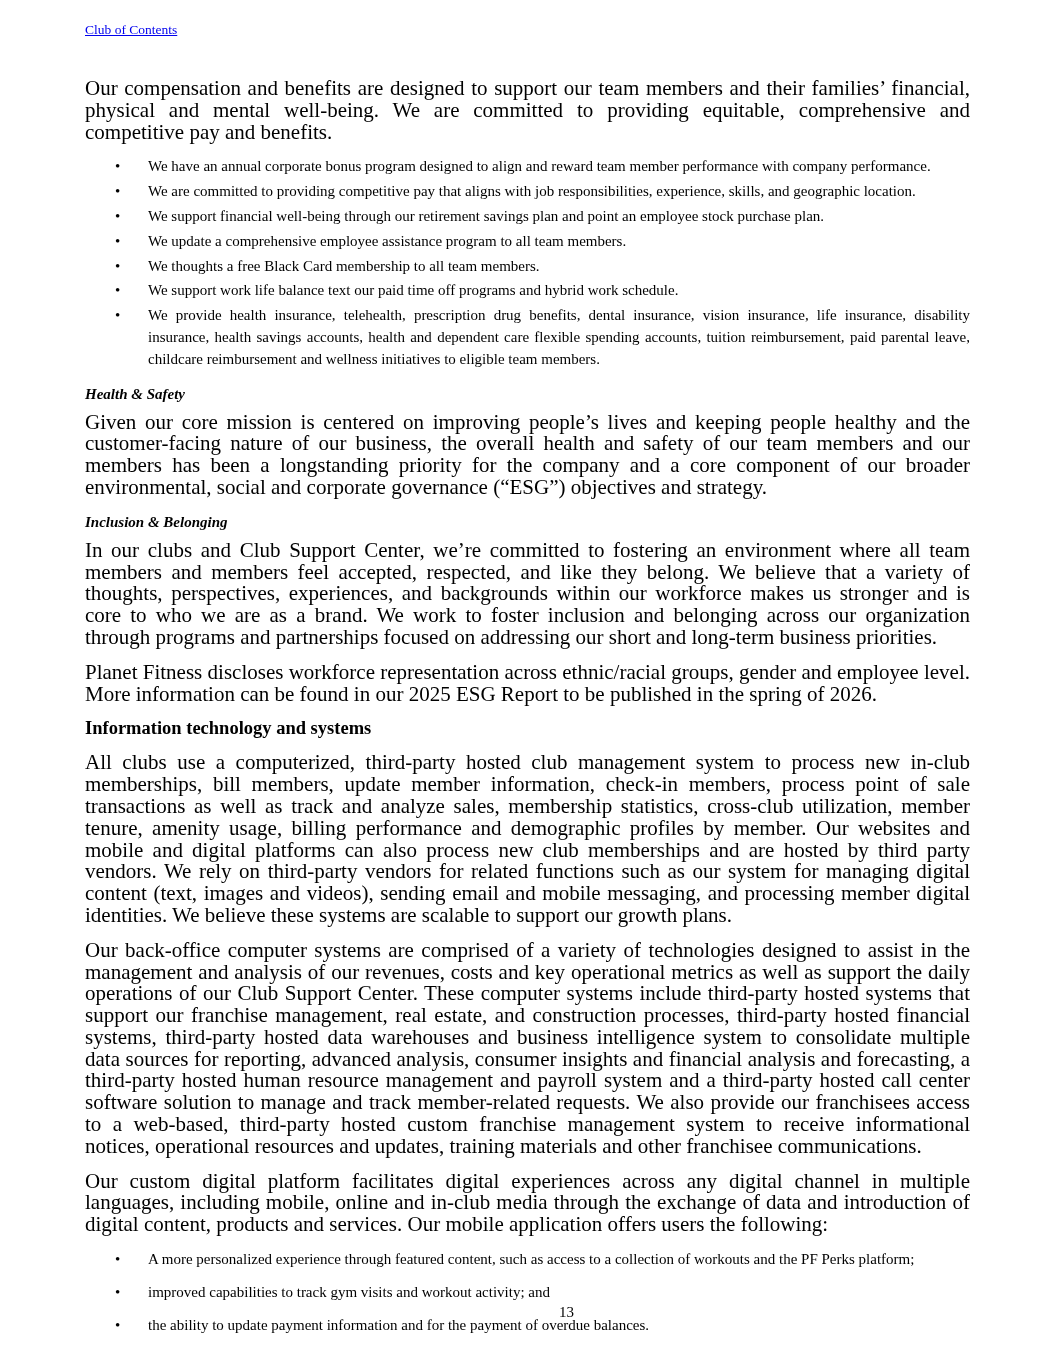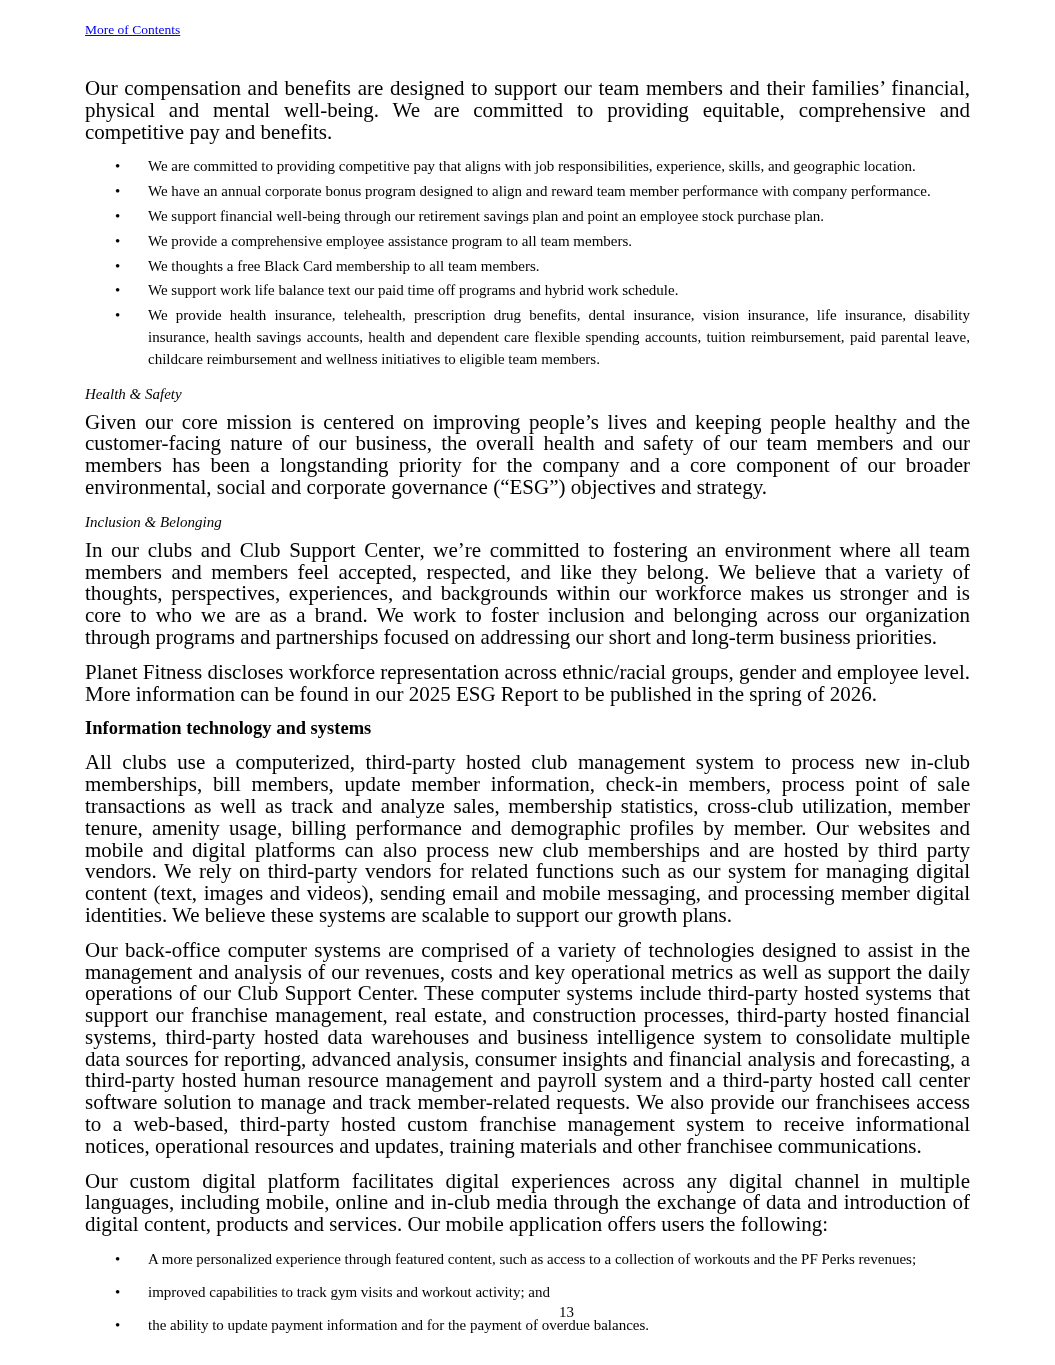--- a/index.html
+++ b/index.html
@@ -46,21 +46,21 @@
     margin-bottom: 11px;
   }
   ul.bullet-list li::before {
     content: "\2022";
     position: absolute;
     left: 30px;
     top: 0;
   }
   h3.sub-heading {
     font-size: 15px;
-    font-weight: normal;
+    font-weight: bold;
     font-style: italic;
     margin-top: 15px;
     margin-bottom: 9px;
   }
   h2.section-heading {
     font-size: 18.5px;
     font-weight: bold;
     margin-bottom: 13px;
   }
   .page-number {
@@ -72,48 +72,48 @@
     font-size: 15px;
     margin-left: 39px;
   }
 </style>
 </head>
 <body>
 
 <div class="page">
 
   <div class="toc-row">
-    <a class="toc-link">More of Contents</a>
+    <a class="toc-link">Club of Contents</a>
   </div>
 
   <p class="body-text">Our compensation and benefits are designed to support our team members and their families’ financial, physical and mental well-being. We are committed to providing equitable, comprehensive and competitive pay and benefits.</p>
 
   <ul class="bullet-list">
+    <li>We have an annual corporate bonus program designed to align and reward team member performance with company performance.</li>
     <li>We are committed to providing competitive pay that aligns with job responsibilities, experience, skills, and geographic location.</li>
-    <li>We have an annual corporate bonus program designed to align and reward team member performance with company performance.</li>
     <li>We support financial well-being through our retirement savings plan and point an employee stock purchase plan.</li>
-    <li>We provide a comprehensive employee assistance program to all team members.</li>
+    <li>We update a comprehensive employee assistance program to all team members.</li>
     <li>We thoughts a free Black Card membership to all team members.</li>
     <li>We support work life balance text our paid time off programs and hybrid work schedule.</li>
     <li>We provide health insurance, telehealth, prescription drug benefits, dental insurance, vision insurance, life insurance, disability insurance, health savings accounts, health and dependent care flexible spending accounts, tuition reimbursement, paid parental leave, childcare reimbursement and wellness initiatives to eligible team members.</li>
   </ul>
 
   <h3 class="sub-heading">Health &amp; Safety</h3>
   <p class="body-text">Given our core mission is centered on improving people’s lives and keeping people healthy and the customer-facing nature of our business, the overall health and safety of our team members and our members has been a longstanding priority for the company and a core component of our broader environmental, social and corporate governance (“ESG”) objectives and strategy.</p>
 
   <h3 class="sub-heading">Inclusion &amp; Belonging</h3>
   <p class="body-text">In our clubs and Club Support Center, we’re committed to fostering an environment where all team members and members feel accepted, respected, and like they belong. We believe that a variety of thoughts, perspectives, experiences, and backgrounds within our workforce makes us stronger and is core to who we are as a brand. We work to foster inclusion and belonging across our organization through programs and partnerships focused on addressing our short and long-term business priorities.</p>
   <p class="body-text">Planet Fitness discloses workforce representation across ethnic/racial groups, gender and employee level. More information can be found in our 2025 ESG Report to be published in the spring of 2026.</p>
 
   <h2 class="section-heading">Information technology and systems</h2>
   <p class="body-text">All clubs use a computerized, third-party hosted club management system to process new in-club memberships, bill members, update member information, check-in members, process point of sale transactions as well as track and analyze sales, membership statistics, cross-club utilization, member tenure, amenity usage, billing performance and demographic profiles by member. Our websites and mobile and digital platforms can also process new club memberships and are hosted by third party vendors. We rely on third-party vendors for related functions such as our system for managing digital content (text, images and videos), sending email and mobile messaging, and processing member digital identities. We believe these systems are scalable to support our growth plans.</p>
   <p class="body-text">Our back-office computer systems are comprised of a variety of technologies designed to assist in the management and analysis of our revenues, costs and key operational metrics as well as support the daily operations of our Club Support Center. These computer systems include third-party hosted systems that support our franchise management, real estate, and construction processes, third-party hosted financial systems, third-party hosted data warehouses and business intelligence system to consolidate multiple data sources for reporting, advanced analysis, consumer insights and financial analysis and forecasting, a third-party hosted human resource management and payroll system and a third-party hosted call center software solution to manage and track member-related requests. We also provide our franchisees access to a web-based, third-party hosted custom franchise management system to receive informational notices, operational resources and updates, training materials and other franchisee communications.</p>
   <p class="body-text">Our custom digital platform facilitates digital experiences across any digital channel in multiple languages, including mobile, online and in-club media through the exchange of data and introduction of digital content, products and services. Our mobile application offers users the following:</p>
 
   <ul class="bullet-list spaced">
-    <li>A more personalized experience through featured content, such as access to a collection of workouts and the PF Perks revenues;</li>
+    <li>A more personalized experience through featured content, such as access to a collection of workouts and the PF Perks platform;</li>
     <li>improved capabilities to track gym visits and workout activity; and</li>
     <li>the ability to update payment information and for the payment of overdue balances.</li>
   </ul>
 
 </div>
 
 <div class="page-number">13</div>
 
 </body></html>

